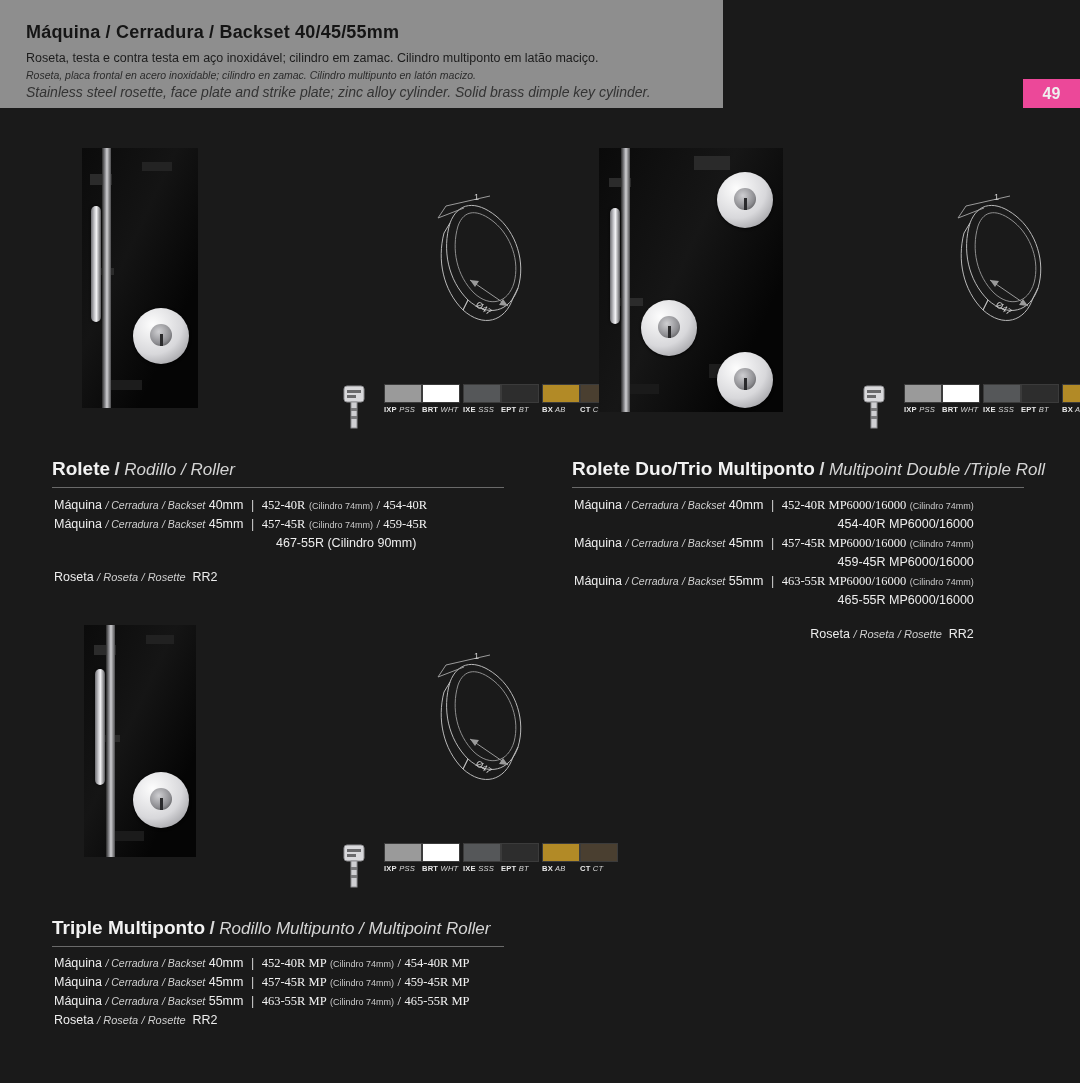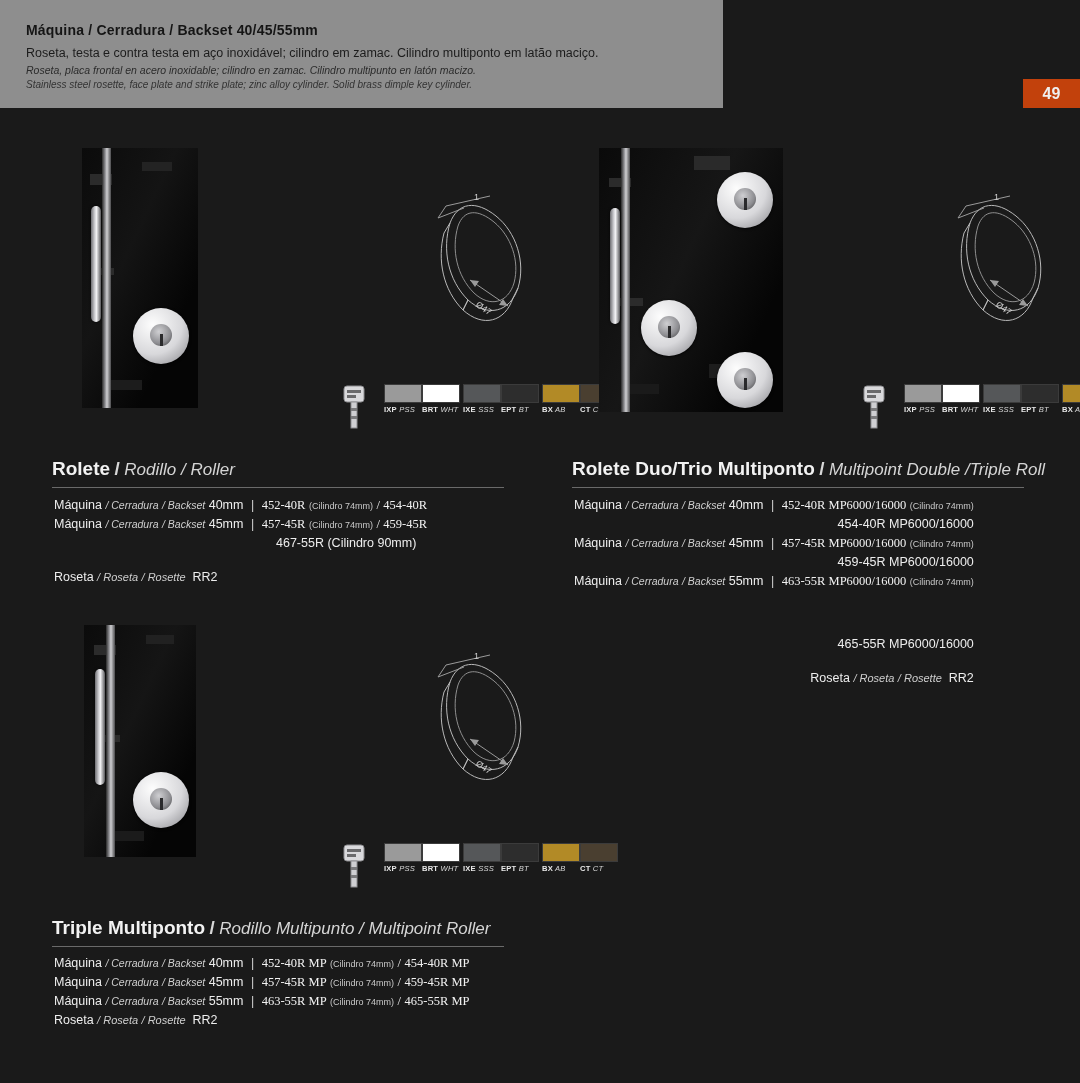--- a/index.html
+++ b/index.html
@@ -13,28 +13,28 @@
     overflow:hidden;
   }
 
   
   #header-band {
     position:absolute; top:0; left:0; width:723px; height:108px;
     background:#8e8e8e;
     color:#1a1a1a;
   }
   #header-inner { padding:22px 0 0 26px; }
-  .hdr-title { font-size:14px; font-weight:bold; letter-spacing:.2px; color:#151515; }
+  .hdr-title { font-size:18px; font-weight:bold; letter-spacing:.2px; color:#151515; }
   .hdr-l1 { font-size:12.5px; margin-top:8px; color:#1c1c1c; }
   .hdr-l2 { font-size:10.5px; font-style:italic; margin-top:4px; color:#2b2b2b; }
-  .hdr-l3 { font-size:10px; font-style:italic; margin-top:3px; color:#333; }
+  .hdr-l3 { font-size:14px; font-style:italic; margin-top:3px; color:#333; }
 
   #page-number-box {
     position:absolute; top:79px; right:0; width:57px; height:29px;
-    background:#c2410c; color:#efefef;
+    background:#ec4899; color:#efefef;
     display:flex; align-items:center; justify-content:center;
     font-size:16px; font-weight:bold;
   }
 
   
   .photo {
     position:absolute;
     background:#000;
     overflow:hidden;
   }
@@ -422,21 +422,21 @@
   </div>
   <div class="spec-row" style="margin-top:1px;">
     <span class="pt">Máquina</span>
     <span class="it">/ Cerradura</span>
     <span class="it">/ Backset</span>
     <span class="pt">55mm</span>
     <span class="bar">|</span>
     <span class="code">463-55R MP6000/16000</span>
     <span class="sm">(Cilindro 74mm)</span>
   </div>
-  <div class="spec-sub" style="padding-left:222px;margin-top:44px;">
+  <div class="spec-sub" style="padding-left:222px;">
     <span class="code">465-55R MP6000/16000</span>
   </div>
   <div class="rosette-row" style="margin-top:18px;">
     <span>Roseta</span>
     <span class="it">/ Roseta</span>
     <span class="it">/ Rosette</span>
     &nbsp;<span>RR2</span>
   </div>
 </div>
 

